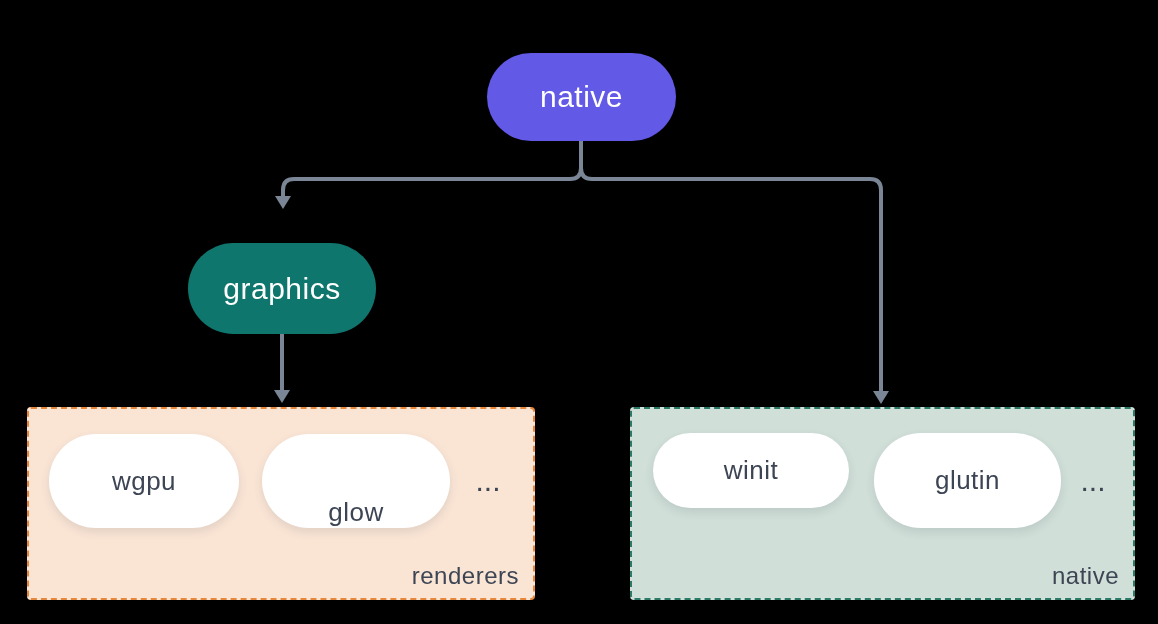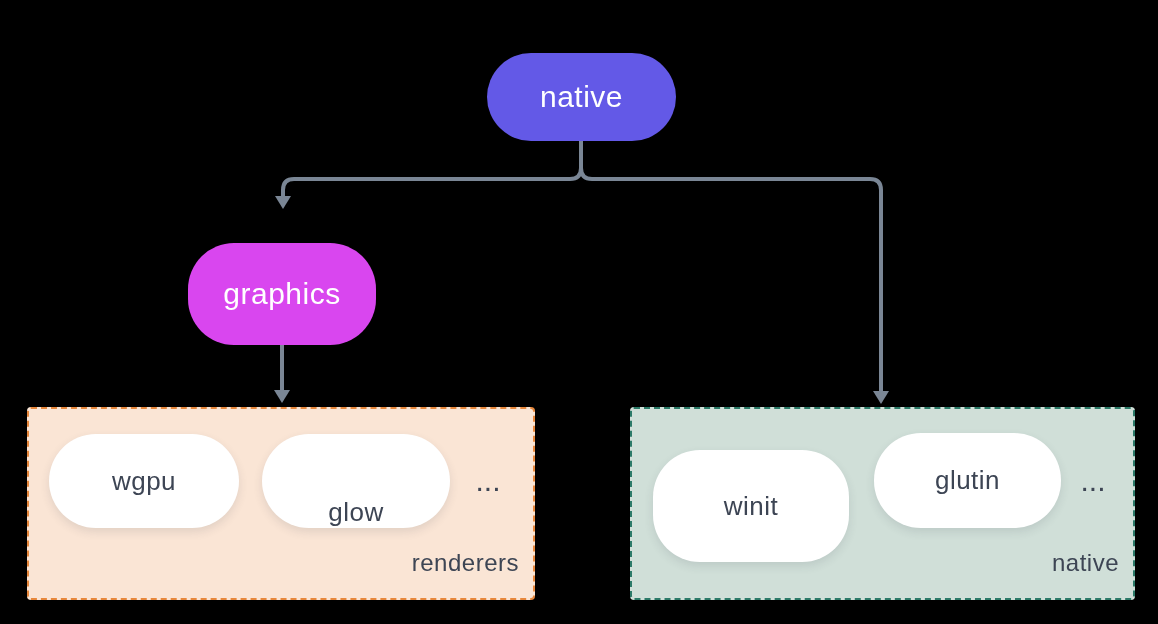--- a/index.html
+++ b/index.html
@@ -46,22 +46,22 @@
     top: 28px;
     width: 189px;
     height: 88px;
     background: #6359e7;
     border-radius: 44px;
   }
   .node-graphics {
     left: 188px;
     top: 218px;
     width: 188px;
-    height: 102px;
-    background: #d946ef;
+    height: 91px;
+    background: #0f766e;
     border-radius: 46px;
   }
   .group {
     position: absolute;
     top: 407px;
     height: 193px;
     border-radius: 4px;
     box-sizing: border-box;
   }
   .group-renderers {
@@ -83,36 +83,36 @@
     justify-content: center;
     background: #ffffff;
     border-radius: 47px;
     color: #3d4554;
     font-size: 26px;
     letter-spacing: 0.5px;
     box-shadow: 0 4px 10px rgba(50, 60, 75, 0.12);
   }
   .pill-wgpu   { left: 20px;  top: 25px; width: 190px; height: 94px; }
   .pill-glow   { left: 233px; top: 25px; width: 188px; height: 94px; align-items: flex-end; }
-  .pill-winit  { left: 21px;  top: 41px; width: 196px; height: 112px; }
+  .pill-winit  { left: 21px;  top: 24px; width: 196px; height: 75px; }
   .pill-glutin { left: 242px; top: 24px; width: 187px; height: 95px; text-align: right; }
   .ellipsis {
     position: absolute;
     display: flex;
     align-items: center;
     justify-content: center;
     color: #3d4554;
     font-size: 30px;
   }
   .ellipsis-renderers { left: 436px; top: 25px; width: 46px; height: 94px; }
   .ellipsis-shells    { left: 438px; top: 24px; width: 46px; height: 95px; }
   .group-label {
     position: absolute;
     right: 14px;
-    bottom: 21px;
+    bottom: 8px;
     color: #3d4554;
     font-size: 24px;
     letter-spacing: 0.5px;
     margin-top: 48px;
   }
 </style>
 </head>
 <body>
 
 <div class="stage">

